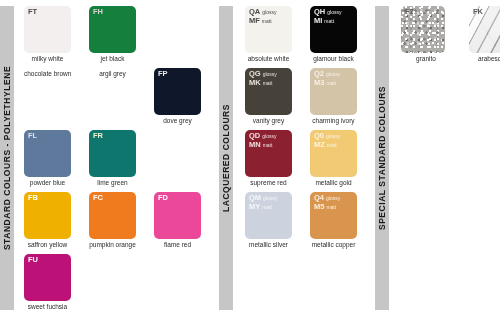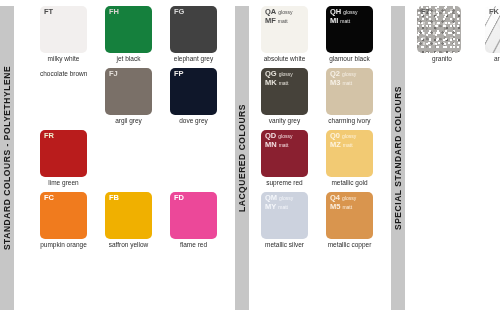--- a/index.html
+++ b/index.html
@@ -57,21 +57,21 @@
     color:#2b2b2b;
     text-align:center;
     width:47px;
     line-height:8px;
     white-space:nowrap;
   }
   .wide .cap{width:50px;}
   .lacq .cap{width:47px;text-align:center;}
 
   
-  .sec-poly .grid{padding-left:26px;}
+  .sec-poly .grid{padding-left:10px;}
   .sec-lacq .grid{padding-left:12px;}
   .sec-spec .grid{padding-left:12px;}
   .sec-lacq .cell{width:57px;margin-right:8px;}
   .sec-spec .cell{width:58px;margin-right:10px;}
 
   
   .granito{
     background:#aeaca9;
     background-image:
       radial-gradient(circle at 12% 18%, #ffffff 0 1px, transparent 1.2px),
@@ -111,76 +111,81 @@
             <span class="code" style="color:#4a4a4a">FT</span>
           </div>
           <div class="cap">milky white</div>
         </div>
         <div class="cell">
           <div class="chip" style="background:#15803d">
             <span class="code" style="color:#d8d4d0">FH</span>
           </div>
           <div class="cap">jet black</div>
         </div>
-        <div class="cell">
-          <div class="chip" style="background:#414141">
-            <span class="code" style="color:#d8d8d8">FG</span>
-          </div>
-          <div class="cap">elephant grey</div>
-        </div>
       </div>
 
       <div class="row">
         <div class="cell">
           <div class="cap">chocolate brown</div>
         </div>
         <div class="cell">
-          <div class="chip" style="background:#7a7068">
-            <span class="code" style="color:#e4dfda">FJ</span>
-          </div>
           <div class="cap">argil grey</div>
         </div>
         <div class="cell">
           <div class="chip" style="background:#0f172a">
             <span class="code" style="color:#efece9">FP</span>
           </div>
           <div class="cap">dove grey</div>
         </div>
       </div>
 
       <div class="row">
         <div class="cell">
-          <div class="chip" style="background:#b91c1c">
+          <div class="chip" style="background:#5f799c">
+            <span class="code" style="color:#dbe3ee">FL</span>
+          </div>
+          <div class="cap">powder blue</div>
+        </div>
+        <div class="cell">
+          <div class="chip" style="background:#0f766e">
             <span class="code" style="color:#eef0cf">FR</span>
           </div>
           <div class="cap">lime green</div>
         </div>
       </div>
 
       <div class="row">
+        <div class="cell">
+          <div class="chip" style="background:#f0b000">
+            <span class="code" style="color:#ffffff">FB</span>
+          </div>
+          <div class="cap">saffron yellow</div>
+        </div>
         <div class="cell">
           <div class="chip" style="background:#f07b1e">
             <span class="code" style="color:#ffffff">FC</span>
           </div>
           <div class="cap">pumpkin orange</div>
         </div>
         <div class="cell">
-          <div class="chip" style="background:#f0b000">
-            <span class="code" style="color:#ffffff">FB</span>
-          </div>
-          <div class="cap">saffron yellow</div>
-        </div>
-        <div class="cell">
           <div class="chip" style="background:#ec4899">
             <span class="code" style="color:#ffffff">FD</span>
           </div>
           <div class="cap">flame red</div>
         </div>
       </div>
 
+      <div class="row">
+        <div class="cell">
+          <div class="chip" style="background:#bc1277">
+            <span class="code" style="color:#ffffff">FU</span>
+          </div>
+          <div class="cap">sweet fuchsia</div>
+        </div>
+      </div>
 
     </div>
   </div>
 
   <div class="section sec-lacq lacq">
     <div class="rail">
       <span class="rail-label">LACQUERED COLOURS</span>
     </div>
     <div class="grid">
 

